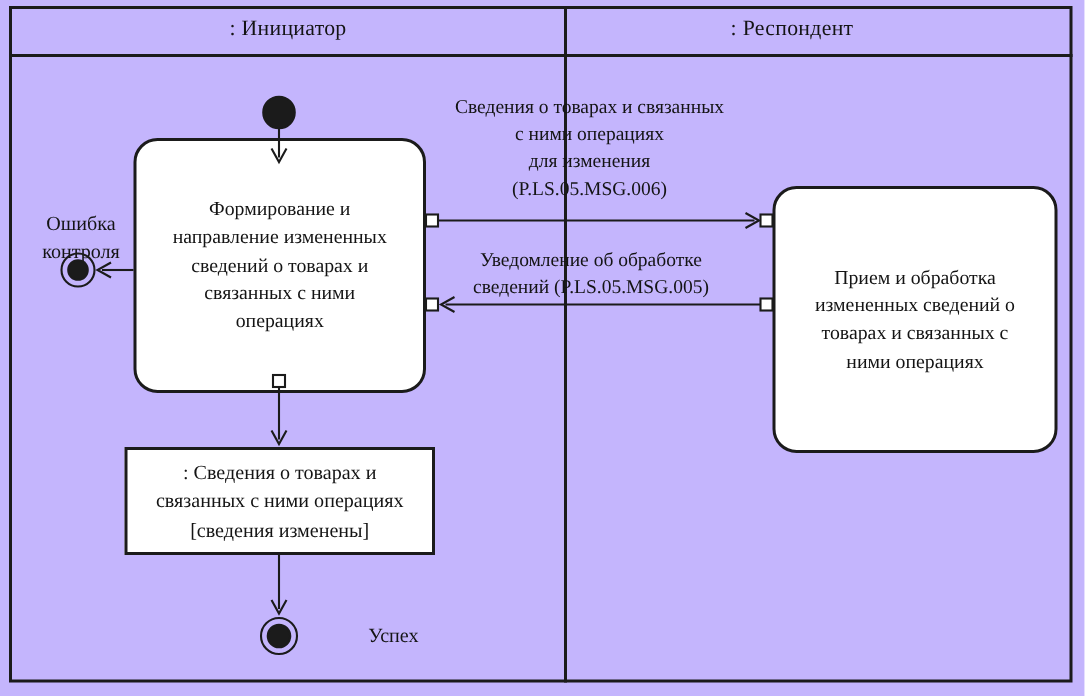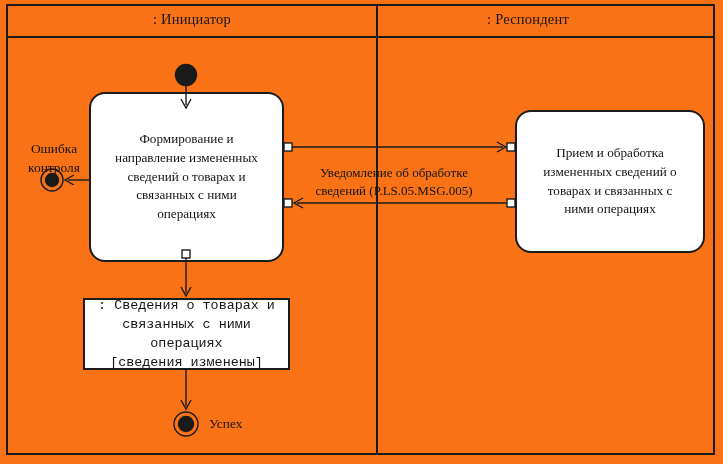--- a/index.html
+++ b/index.html
@@ -1,41 +1,41 @@
 <!DOCTYPE html>
 <html><head>
 <meta charset="utf-8">
 <style>
   html,body { margin:0; padding:0; background:#fff; }
   .canvas {
-    position:relative; width:723px; height:464px; background:#f97316;
+    position:relative; width:723px; height:464px; background:#c4b5fd;
     font-family:"Liberation Serif","DejaVu Serif",serif; color:#141414;
     overflow:hidden;
   }
   .frame {
     position:absolute; left:6px; top:4px; width:709px; height:451px;
     border:2px solid #1b1b1b; box-sizing:border-box;
   }
   .header-sep { position:absolute; left:6px; top:36px; width:709px; height:2px; background:#1b1b1b; }
   .lane-divider { position:absolute; left:376px; top:4px; width:2px; height:451px; background:#1b1b1b; }
   .lane-header { position:absolute; top:11px; text-align:center; font-size:14.5px; letter-spacing:0.2px; }
   .lane-header.left  { left:8px;  width:368px; }
   .lane-header.right { left:378px; width:300px; }
   .node {
     position:absolute; box-sizing:border-box; border:2px solid #1b1b1b; background:#fff;
     display:flex; align-items:center; justify-content:center;
     text-align:center; font-size:13.2px; line-height:1.42; white-space:pre-line;
   }
   .activity { border-radius:16px; }
   .activity.initiator  { left:89px;  top:92px; width:195px; height:170px; }
-  .activity.respondent { left:515px; top:110px; width:190px; height:143px; }
-  .object-node { left:83px; top:298px; width:207px; height:72px; font-size:13.4px;font-family:Liberation Mono, monospace; }
+  .activity.respondent { left:515px; top:124px; width:190px; height:178px; }
+  .object-node { left:83px; top:298px; width:207px; height:72px; font-size:13.4px; }
   .float-label { position:absolute; text-align:center; font-size:13.4px; line-height:1.4; white-space:pre-line; }
   .error-label   { left:11px;  top:140px; width:86px; }
-  .success-label { left:209px; top:415px; width:70px; text-align:left; }
+  .success-label { left:209px; top:415px; width:70px; text-align:right; }
   .msg-request   { left:277px; top:62px;  width:232px; font-size:13px; }
   .msg-response  { left:281px; top:164px; width:226px; font-size:13px; }
   .overlay { position:absolute; left:0; top:0; pointer-events:none; }
 </style>
 </head>
 <body>
 
 <div class="canvas">
 
   <div class="frame"></div>
@@ -54,20 +54,24 @@
 измененных сведений о
 товарах и связанных с
 ними операциях</div>
   <div class="node object-node">: Сведения о товарах и
 связанных с ними операциях
 [сведения изменены]</div>
 
   <div class="float-label error-label">Ошибка
 контроля</div>
   <div class="float-label success-label">Успех</div>
+  <div class="float-label msg-request">Сведения о товарах и связанных
+с ними операциях
+для изменения
+(P.LS.05.MSG.006)</div>
   <div class="float-label msg-response">Уведомление об обработке
 сведений (P.LS.05.MSG.005)</div>
 
   <svg class="overlay" width="723" height="464" viewBox="0 0 723 464">
     <g stroke="#1b1b1b" stroke-width="1.4" fill="none">
 
       <circle cx="186" cy="75" r="10.5" fill="#1b1b1b"></circle>
       <line x1="186" y1="86" x2="186" y2="105"></line>
       <polyline points="181,99 186,108 191,99"></polyline>
 

